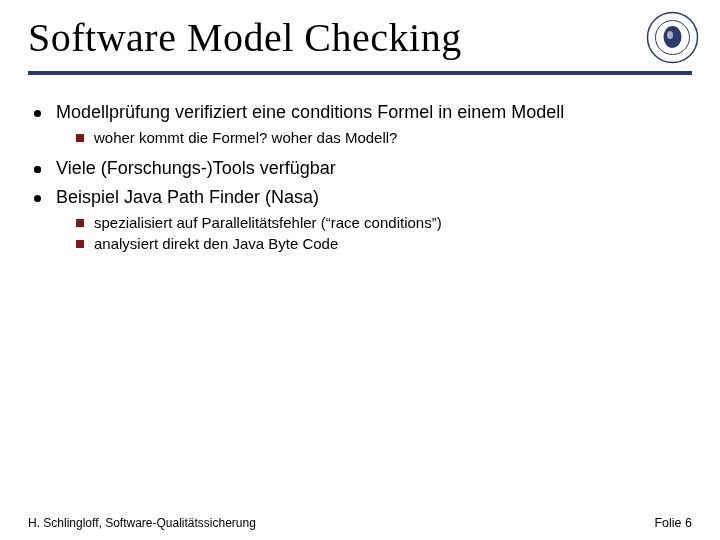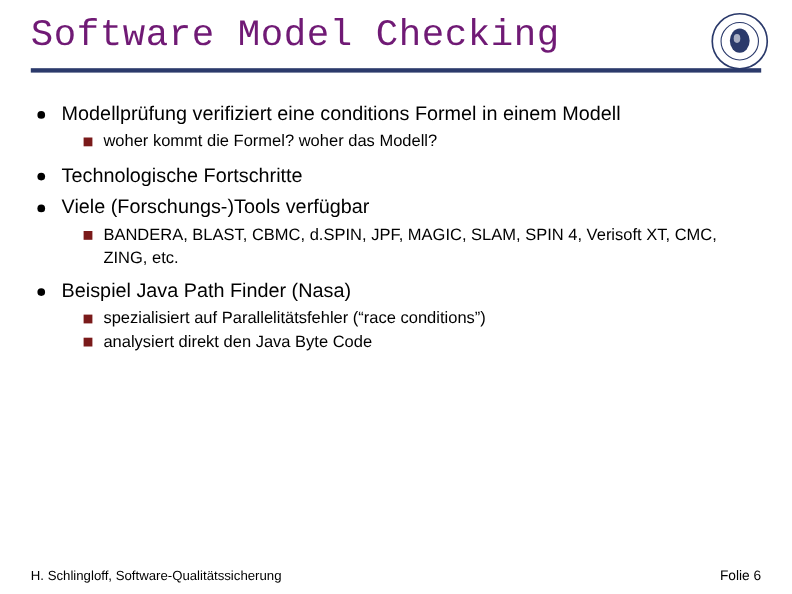--- a/index.html
+++ b/index.html
@@ -1,18 +1,18 @@
 <!DOCTYPE html>
 <html><head>
 <meta charset="utf-8">
 <style>
 html,body{margin:0;padding:0}
 body{width:720px;height:540px;background:#fff;font-family:Verdana,Geneva,sans-serif;color:#000;position:relative;overflow:hidden}
 .slide{padding:14px 28px 0 28px;box-sizing:border-box;height:100%}
-.title{font-size:34px;color:#701a75;font-weight:400;font-family:Liberation Mono, monospace;margin:0 0 10px 0;letter-spacing:.5px}
+.title{font-size:40px;color:#000000;font-weight:400;font-family:Liberation Serif, serif;margin:0 0 10px 0;letter-spacing:.5px}
 .rule{border:0;border-top:4px solid #2b3a6b;margin:0 0 26px 0}
 .logo{position:absolute;right:20px;top:10px;width:55px;height:55px}
 ul.top{list-style:none;padding:0;margin:0 0 0 4px}
 ul.top>li{position:relative;padding-left:24px;margin-bottom:6px;font-size:18px;line-height:1.3}
 ul.top>li::before{content:"";position:absolute;left:2px;top:9px;width:7px;height:7px;background:#000;border-radius:50%}
 ul.sub{list-style:none;padding:0;margin:4px 0 8px 20px}
 ul.sub>li{position:relative;padding-left:18px;margin:0 0;font-size:15px;line-height:1.35}
 ul.sub>li.sq::before{content:"";position:absolute;left:0;top:6px;width:8px;height:8px;background:#7a1a1a}
 ul.sub>li.ar::before{content:"\2794";position:absolute;left:-2px;top:0;color:#7a1a1a;font-size:15px;font-weight:bold}
 .footer-left{position:absolute;left:28px;bottom:10px;font-size:12px}
@@ -35,27 +35,23 @@
   <hr class="rule">
 
   <ul class="top">
     <li>
       <span>Modellprüfung verifiziert eine conditions Formel in einem Modell</span>
       <ul class="sub">
         <li class="sq">woher kommt die Formel? woher das Modell?</li>
       </ul>
     </li>
     <li>
-      <span>Technologische Fortschritte</span>
     </li>
     <li>
       <span>Viele (Forschungs-)Tools verfügbar</span>
-      <ul class="sub">
-        <li class="sq">BANDERA, BLAST, CBMC, d.SPIN, JPF, MAGIC, SLAM, SPIN 4,  Verisoft XT, CMC, ZING, etc.</li>
-      </ul>
     </li>
     <li>
       <span>Beispiel Java Path Finder (Nasa)</span>
       <ul class="sub">
         <li class="sq">spezialisiert auf Parallelitätsfehler (“race conditions”)</li>
         <li class="sq">analysiert direkt den Java Byte Code</li>
       </ul>
     </li>
   </ul>
 </div>

